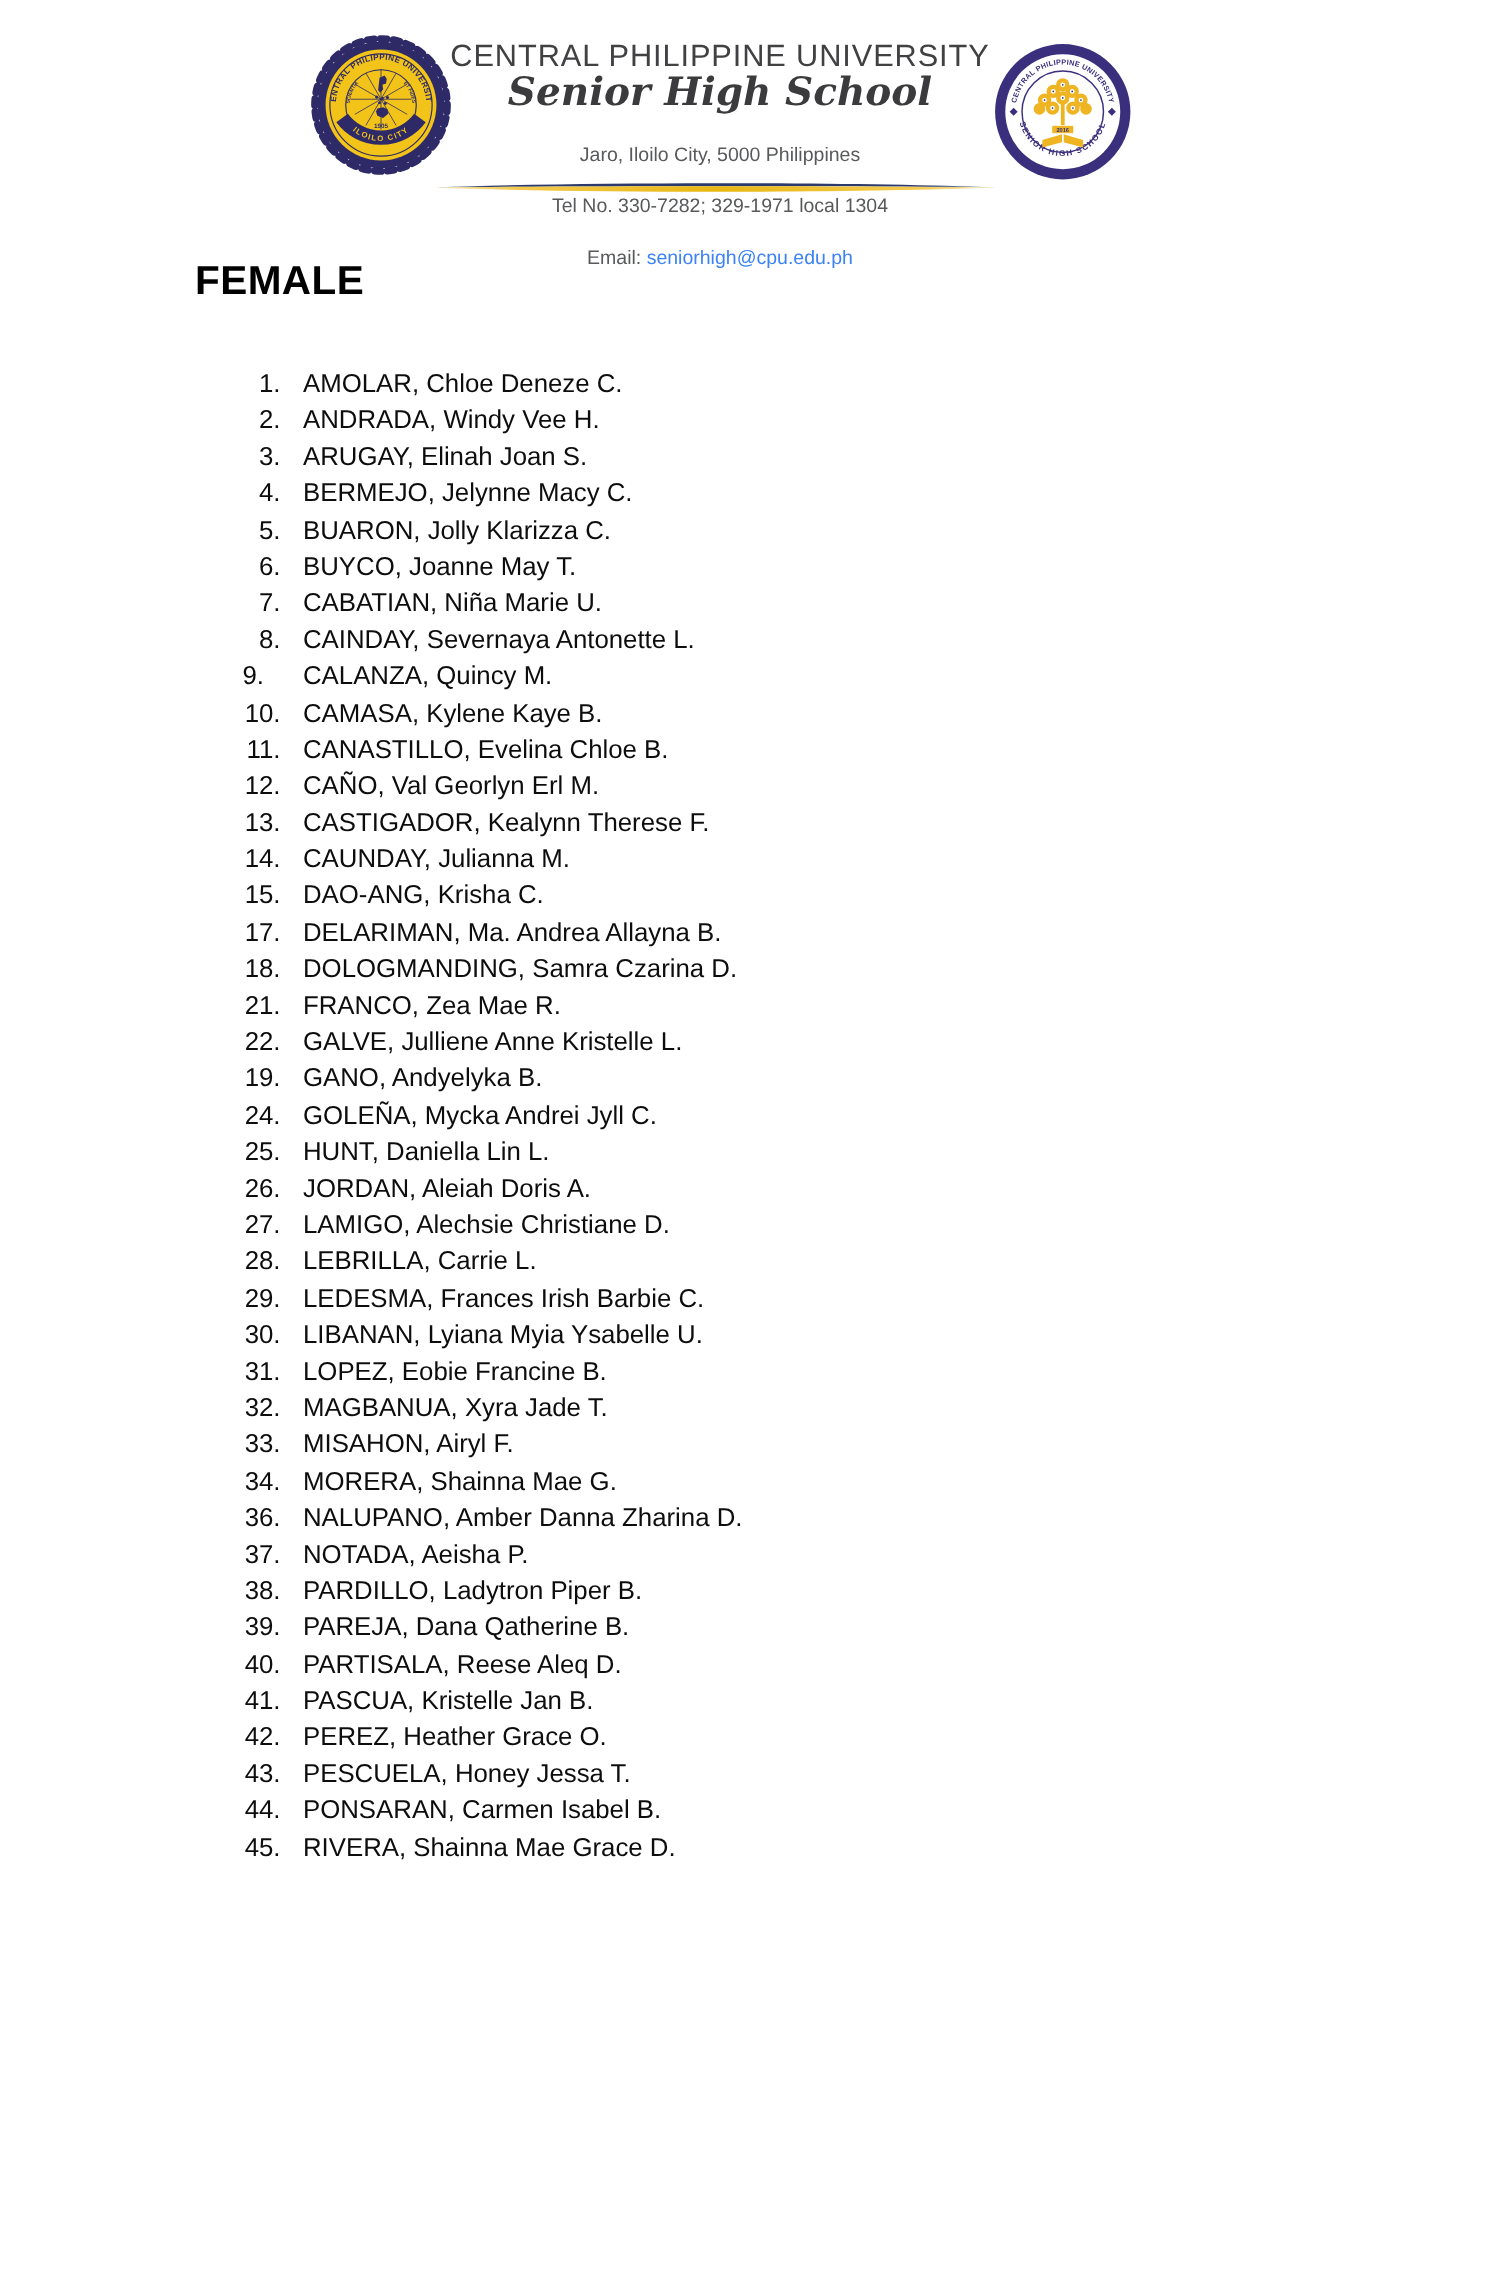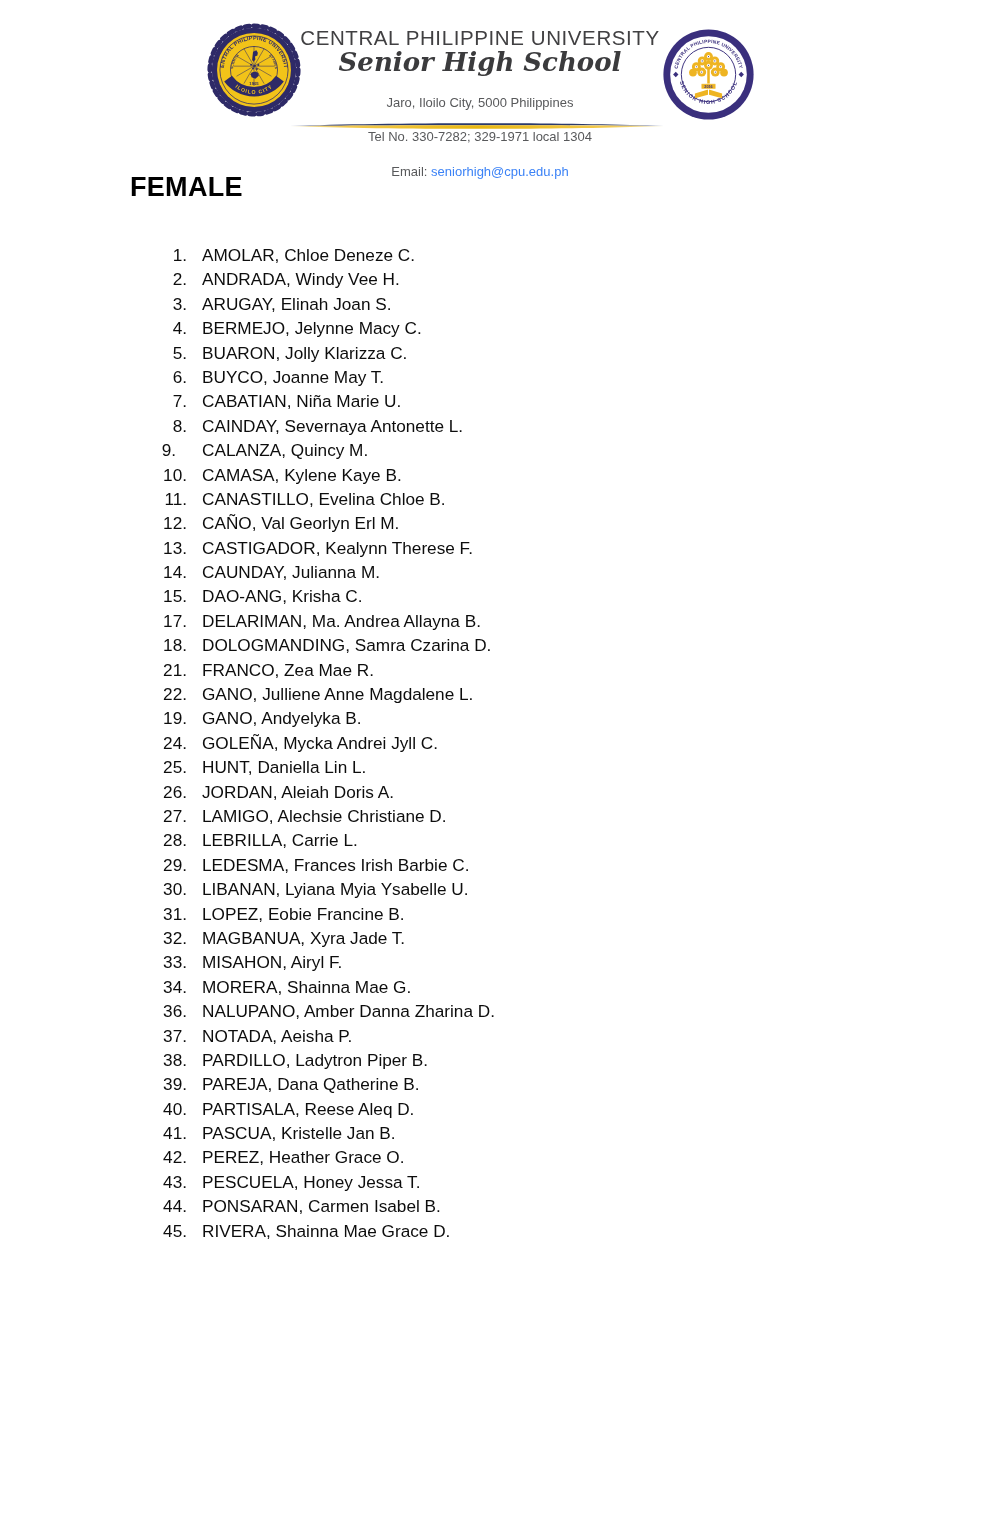--- a/index.html
+++ b/index.html
@@ -284,21 +284,21 @@
 
 
 
     <li class="row">
       <span class="num">21.</span>
       <span class="name">FRANCO, Zea Mae R.</span>
     </li>
 
     <li class="row">
       <span class="num">22.</span>
-      <span class="name">GANO, Julliene Anne Magdalene L.</span>
+      <span class="name">GALVE, Julliene Anne Kristelle L.</span>
     </li>
 
     <li class="row">
       <span class="num">19.</span>
       <span class="name">GANO, Andyelyka B.</span>
     </li>
 
     <li class="row">
       <span class="num">24.</span>
       <span class="name">GOLEÑA, Mycka Andrei Jyll C.</span>

